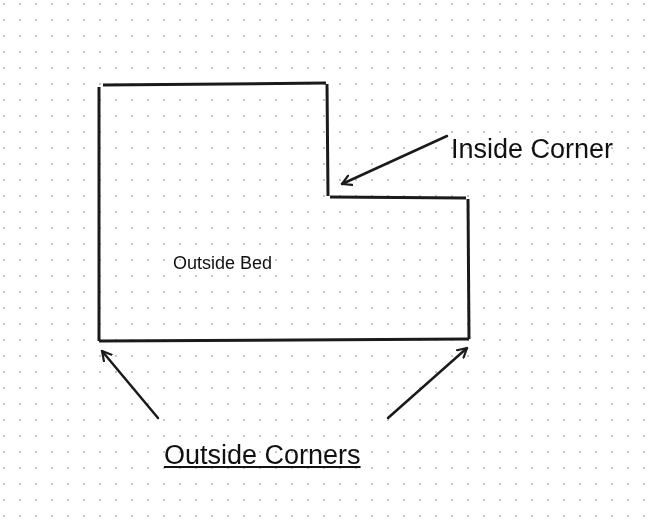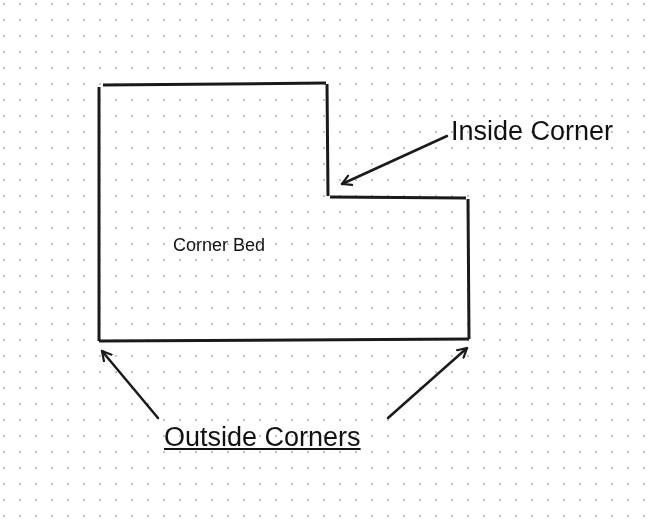--- a/index.html
+++ b/index.html
@@ -5,21 +5,21 @@
     html, body { margin: 0; padding: 0; }
     body {
       width: 654px; height: 531px; position: relative; overflow: hidden;
       background-color: #ffffff;
       background-image: radial-gradient(circle, #c4c4c4 0.9px, transparent 1.3px);
       background-size: 16px 16px;
       background-position: -4px -4px;
       font-family: "Liberation Sans", "DejaVu Sans", sans-serif;
     }
     svg.canvas { position: absolute; left: 0; top: 0; }
-    .label { position: absolute; color: #111111; white-space: nowrap; line-height: 1; }
+    .label { position: absolute; color: #111111; white-space: nowrap; line-height: 1; margin-top: 18px; }
     .lbl-inside { left: 451px; top: 118px; font-size: 27px; }
     .lbl-garden { left: 173px; top: 236px; font-size: 18px; }
     .lbl-outside { left: 164px; top: 424px; font-size: 27px; text-decoration: underline; }
   </style>
 </head>
 <body>
 
 <svg class="canvas" width="654" height="531" viewBox="0 0 654 531">
   <defs>
     <marker id="arrowhead" viewBox="0 0 12 12" refX="10" refY="6" markerWidth="12" markerHeight="12" markerUnits="userSpaceOnUse" orient="auto">
@@ -35,14 +35,14 @@
     <line x1="99" y1="341" x2="469" y2="339"></line>
   </g>
   <g fill="none" stroke="#1a1a1a" stroke-width="2.5" stroke-linecap="round">
     <line x1="447" y1="136" x2="342" y2="184" marker-end="url(#arrowhead)"></line>
     <line x1="158" y1="418" x2="102" y2="351" marker-end="url(#arrowhead)"></line>
     <line x1="388" y1="418" x2="467" y2="348" marker-end="url(#arrowhead)"></line>
   </g>
 </svg>
 
 <div class="label lbl-inside">Inside Corner</div>
-<div class="label lbl-garden">Corner Bed</div>
+<div class="label lbl-garden">Outside Bed</div>
 <div class="label lbl-outside">Outside Corners</div>
 
 </body></html>

